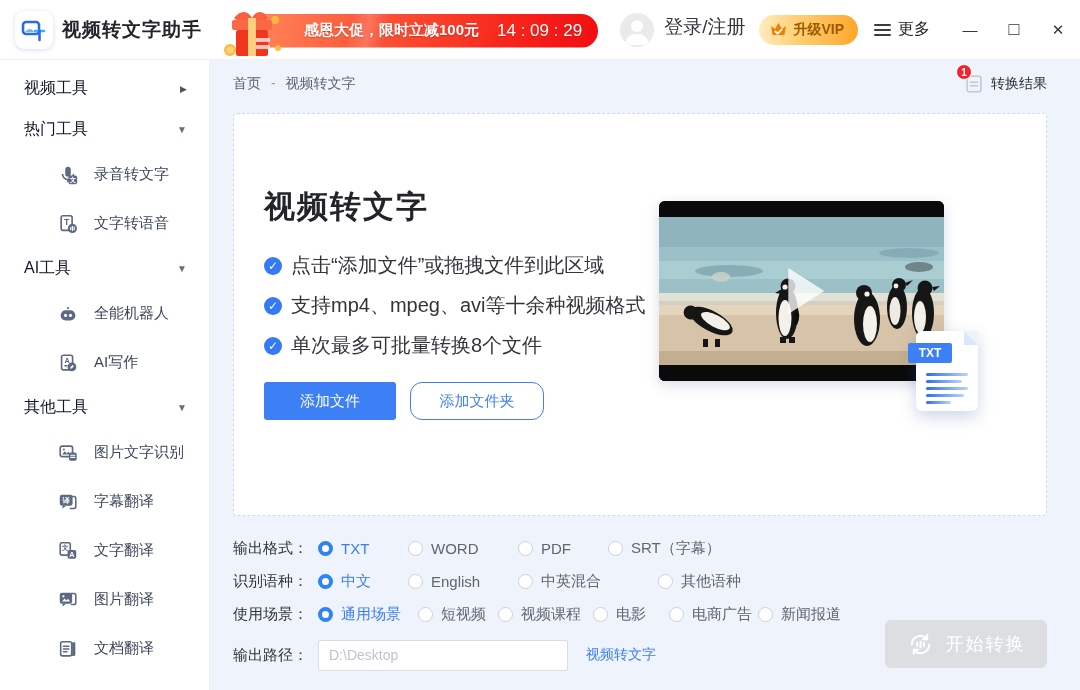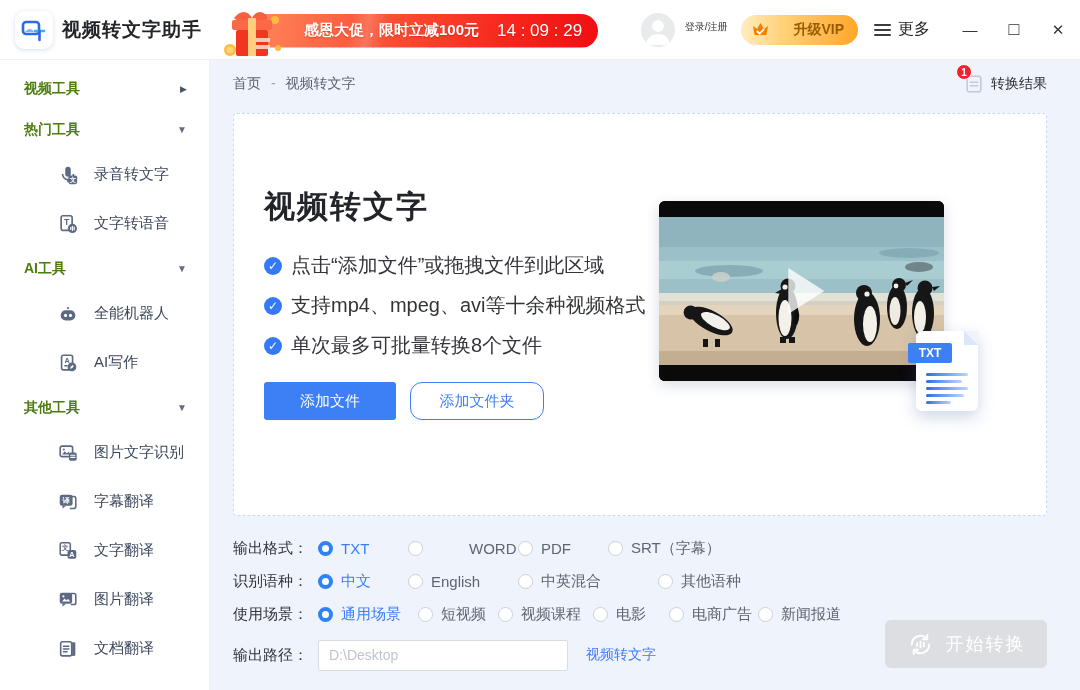--- a/index.html
+++ b/index.html
@@ -19,34 +19,34 @@
     clip-path:polygon(10px 0,100% 0,100% 100%,0 100%);
   }
   .promo-ribbon:before { content:""; position:absolute; left:90px; top:0; width:70px; height:34px;
     background:linear-gradient(100deg,transparent 20%,rgba(255,255,255,.18) 45%,transparent 70%); }
   .promo-text { color:#fff; font-size:15px; font-weight:bold; white-space:nowrap; text-shadow:0 1px 1px rgba(150,20,0,.4); }
   .promo-countdown { color:#fff; font-size:17px; font-weight:normal; margin-left:18px; white-space:nowrap; text-shadow:0 1px 1px rgba(150,20,0,.4); }
   .gift { position:absolute; left:-10px; top:-4px; }
 
   .topbar-right { margin-left:auto; display:flex; align-items:center; }
   .avatar { width:34px; height:34px; border-radius:50%; background:#E9EAEC; display:flex; align-items:flex-end; justify-content:center; overflow:hidden; }
-  .login { font-size:10px; color:#33353B; margin:0 14px 6px 10px; cursor:pointer; }
+  .login { font-size:19px; color:#33353B; margin:0 14px 6px 10px; cursor:pointer; }
   .vip-btn { height:30px; padding:0 14px 0 10px; border-radius:16px; background:linear-gradient(90deg,#FFEDC0 0%,#FFD27A 35%,#FFA629 100%);
-    display:flex; align-items:center; gap:23px; cursor:pointer; }
+    display:flex; align-items:center; gap:5px; cursor:pointer; }
   .vip-label { font-size:14px; font-weight:bold; color:#9A5B00; }
   .more-wrap { display:flex; align-items:center; gap:7px; margin:0 18px 0 16px; cursor:pointer; }
   .hamburger div { width:17px; height:2px; background:#3A3C42; margin:3px 0; border-radius:1px; }
   .more-label { font-size:16px; color:#23242A; }
   .win-controls { display:flex; align-items:center; gap:0; }
   .win-btn { width:44px; height:58px; display:flex; align-items:center; justify-content:center; font-size:15px; color:#33353B; cursor:pointer; }
 
   
   .sidebar { position:absolute; top:60px; left:0; width:210px; bottom:0; background:#fff; border-right:1px solid #EDEFF4; padding-top:8px; }
   .side-section { height:41px; display:flex; align-items:center; padding:0 22px 0 24px; cursor:pointer; }
-  .side-section .sec-label { font-size:14px; color:#4d7c0f;font-weight:bold; }
+  .side-section .sec-label { font-size:16px; color:#0f172a; }
   .sec-arrow { margin-left:auto; font-size:10px; color:#666D80; }
   .side-item { height:49px; display:flex; align-items:center; padding-left:56px; cursor:pointer; }
   .side-item .ic { width:24px; height:24px; display:flex; align-items:center; justify-content:center; }
   .side-item .item-label { font-size:15px; color:#3C475C; margin-left:14px; }
 
   
   .main { position:absolute; top:60px; left:210px; right:0; bottom:0; background:#EFF3FB;padding-left:24px; }
   .crumb-row { position:absolute; top:0; left:23px; right:33px; height:48px; display:flex; align-items:center; }
   .crumb { font-size:14px; color:#5B6372; }
   .crumb .sep { color:#9AA1B0; margin:0 6px; }
@@ -418,21 +418,21 @@
     </div>
 
     <div class="options">
 
       <div class="opt-row">
         <span class="opt-label">输出格式：</span>
         <label class="radio sel" style="min-width:90px;">
           <span class="rb"></span>
           <span class="rl">TXT</span>
         </label>
-        <label class="radio" style="min-width:110px;gap:38px;">
+        <label class="radio" style="min-width:110px;">
           <span class="rb"></span>
           <span class="rl">WORD</span>
         </label>
         <label class="radio" style="min-width:90px;">
           <span class="rb"></span>
           <span class="rl">PDF</span>
         </label>
         <label class="radio">
           <span class="rb"></span>
           <span class="rl">SRT（字幕）</span>

